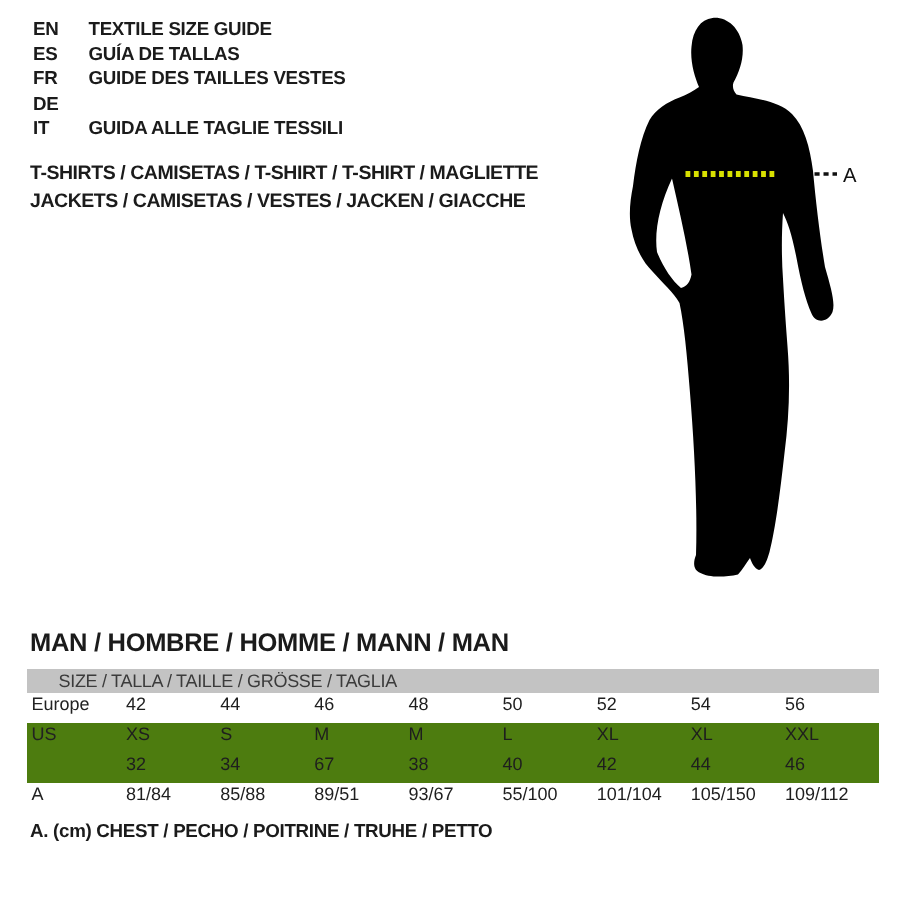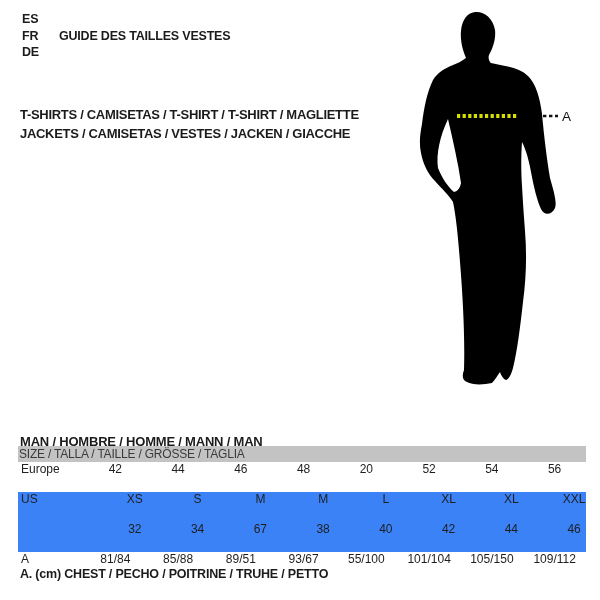--- a/index.html
+++ b/index.html
@@ -17,48 +17,57 @@
   .lang-label{white-space:nowrap;}
 
   
   .cat-block{position:absolute;left:20px;top:106px;}
   .cat-line{font-size:13px;font-weight:700;line-height:18.6px;letter-spacing:-0.3px;white-space:nowrap;}
 
   
   .figure-wrap{position:absolute;left:390px;top:4px;width:210px;height:392px;}
 
   
-  .section-title{position:absolute;left:20px;top:434px;font-size:13px;font-weight:700;letter-spacing:-0.2px;}
+  .section-title{position:absolute;left:20px;top:419px;font-size:17px;font-weight:700;letter-spacing:-0.2px;}
 
   
   .size-table{position:absolute;left:18px;top:446px;width:568px;font-size:12px;}
-  .t-header{background:#c3c3c3;height:16px;line-height:16px;padding-left:1px;color:#3b3b3b;letter-spacing:-0.2px;}
-  .t-row{display:flex;height:30px;line-height:15.5px;}
-  .t-row.band{background:#3b82f6;gap:39px;}
+  .t-header{background:#c3c3c3;height:16px;line-height:16px;padding-left:21px;color:#3b3b3b;letter-spacing:-0.2px;}
+  .t-row{display:flex;height:20px;line-height:15.5px;}
+  .t-row.band{background:#4d7c0f;}
   .t-label{width:63px;padding-left:3px;color:#222;}
-  .t-cell{flex:1;text-align:center;color:#1e1e1e;}
+  .t-cell{flex:1;color:#1e1e1e;}
 
   
-  .footnote{position:absolute;left:20px;top:547px;font-size:12.5px;font-weight:700;letter-spacing:-0.2px;margin-top:20px;}
+  .footnote{position:absolute;left:20px;top:547px;font-size:12.5px;font-weight:700;letter-spacing:-0.2px;}
 </style>
 </head>
 <body>
 
 <div class="canvas">
 
   <div class="lang-block">
     <div class="lang-row">
+      <span class="lang-code">EN</span>
+      <span class="lang-label">TEXTILE SIZE GUIDE</span>
+    </div>
+    <div class="lang-row">
       <span class="lang-code">ES</span>
+      <span class="lang-label">GUÍA DE TALLAS</span>
     </div>
     <div class="lang-row">
       <span class="lang-code">FR</span>
       <span class="lang-label">GUIDE DES TAILLES VESTES</span>
     </div>
     <div class="lang-row">
       <span class="lang-code">DE</span>
+    </div>
+    <div class="lang-row">
+      <span class="lang-code">IT</span>
+      <span class="lang-label">GUIDA ALLE TAGLIE TESSILI</span>
     </div>
   </div>
 
   <div class="cat-block">
     <div class="cat-line">T-SHIRTS / CAMISETAS / T-SHIRT / T-SHIRT / MAGLIETTE</div>
     <div class="cat-line">JACKETS / CAMISETAS / VESTES / JACKEN / GIACCHE</div>
   </div>
 
   <div class="figure-wrap">
     <svg width="210" height="392" viewBox="0 0 210 392" xmlns="http://www.w3.org/2000/svg">
@@ -114,21 +123,21 @@
 
   <div class="size-table">
     <div class="t-header">SIZE / TALLA / TAILLE / GRÖSSE / TAGLIA</div>
 
     <div class="t-row">
       <span class="t-label">Europe</span>
       <span class="t-cell">42</span>
       <span class="t-cell">44</span>
       <span class="t-cell">46</span>
       <span class="t-cell">48</span>
-      <span class="t-cell">20</span>
+      <span class="t-cell">50</span>
       <span class="t-cell">52</span>
       <span class="t-cell">54</span>
       <span class="t-cell">56</span>
     </div>
 
     <div class="t-row band">
       <span class="t-label">US</span>
       <span class="t-cell">XS</span>
       <span class="t-cell">S</span>
       <span class="t-cell">M</span>

